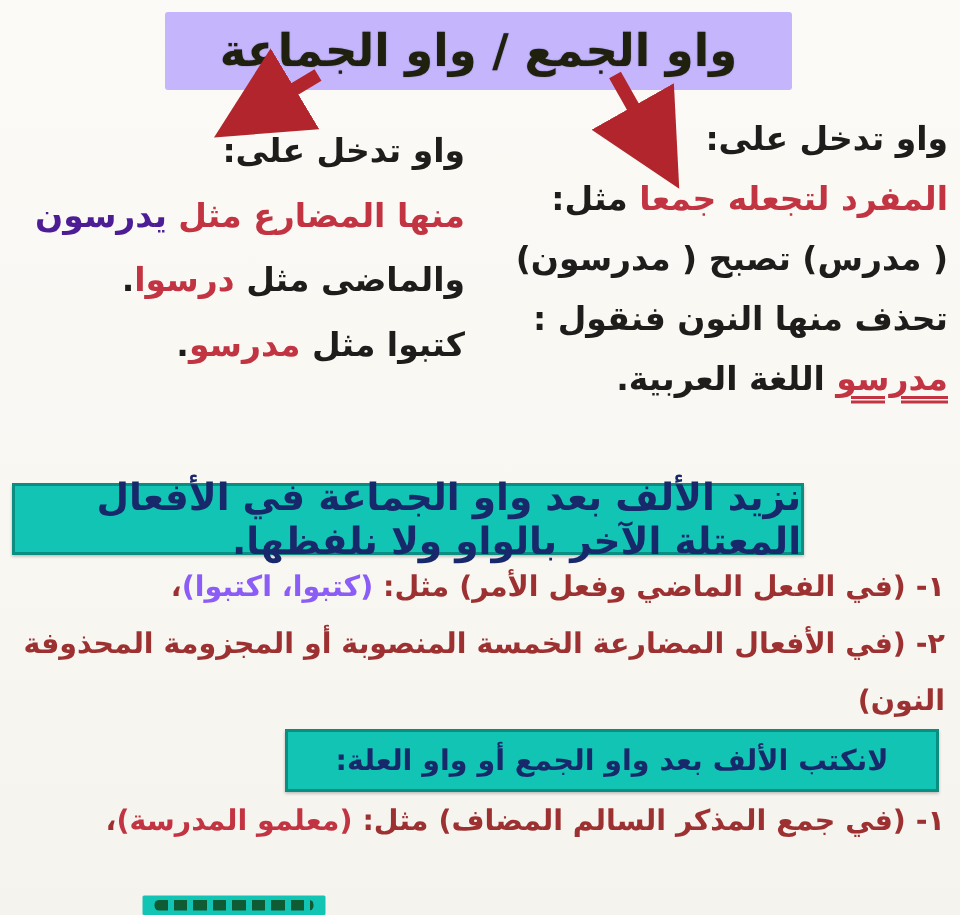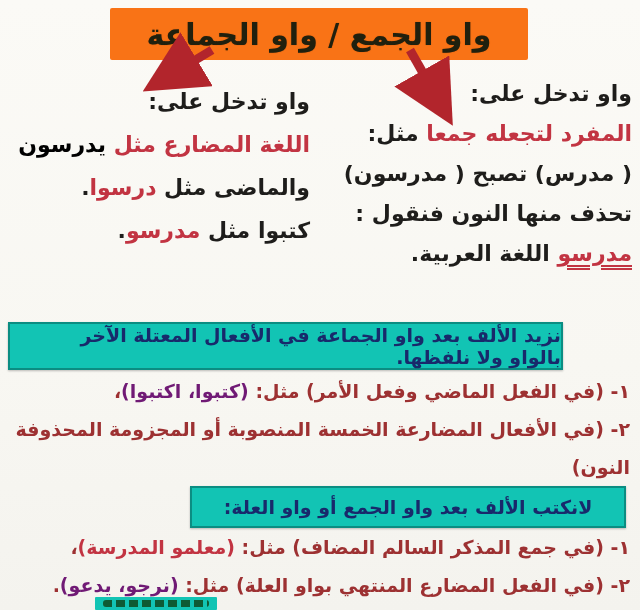--- a/index.html
+++ b/index.html
@@ -6,42 +6,42 @@
   body{
     width:640px;height:610px;position:relative;overflow:hidden;
     background:linear-gradient(180deg,#fbfaf6 0%,#f8f7f2 60%,#f4f3ee 100%);
     font-family:"DejaVu Sans","Liberation Sans",sans-serif;
     direction:rtl;
   }
   .abs{position:absolute;}
   
   .title-banner{
     top:8px;left:110px;width:418px;height:52px;
-    background:#f97316;border-radius:2px;
+    background:#c4b5fd;border-radius:2px;
     display:flex;align-items:center;justify-content:center;
     font-size:30px;font-weight:bold;color:#20200e;
     text-shadow:0 0 1px rgba(0,0,0,.35);
   }
   
   .col{font-weight:bold;}
   .col-right{top:74px;right:8px;width:310px;font-size:22px;line-height:40px;color:#1e1d1b;}
   .col-left{top:80px;left:10px;width:300px;font-size:22px;line-height:43px;color:#1e1d1b;}
   .red{color:#c23442;}
-  .red2{color:#000000;margin-top:41px;}
+  .red2{color:#4c1d95;margin-top:41px;}
   .maroon{color:#9d3132;}
-  .green{color:#701a75;margin-top:28px;}
+  .green{color:#8b5cf6;margin-top:28px;}
   .dbl-underline{text-decoration:underline double;text-underline-offset:4px;text-decoration-thickness:2px;margin-top:40px;}
   
   .teal-banner{
     background:#12c4b4;border:2px solid #0b8d82;
     color:#18296b;font-weight:bold;
     display:flex;align-items:center;justify-content:center;
     box-shadow:0 1px 2px rgba(0,0,0,.25);
   }
-  .banner1{top:322px;left:8px;width:524px;height:44px;font-size:19px;padding-left:27px;}
+  .banner1{top:322px;left:8px;width:524px;height:44px;font-size:25px;}
   .banner2{top:486px;right:14px;width:432px;height:38px;font-size:19px;}
   
   .list{font-weight:bold;text-align:right;font-size:19px;line-height:38px;}
   .list1{top:372px;right:10px;width:624px;}
   .list2{top:528px;right:10px;width:624px;}
   .indent{padding-right:142px;}
   
   .fragment{
     top:597px;left:95px;width:122px;height:13px;
     background:#12c4b4;border-radius:1px;overflow:hidden;
@@ -85,21 +85,21 @@
   <div>
     <span class="red dbl-underline">مدرسو</span><span> اللغة العربية.</span>
   </div>
 </div>
 
 <div class="abs col col-left">
   <div>
     <span>واو تدخل على:</span>
   </div>
   <div>
-    <span class="red">اللغة المضارع مثل </span><span class="red2">يدرسون</span>
+    <span class="red">منها المضارع مثل </span><span class="red2">يدرسون</span>
   </div>
   <div>
     <span>والماضى مثل </span><span class="red">درسوا</span><span>.</span>
   </div>
   <div>
     <span>كتبوا مثل </span><span class="red">مدرسو</span><span>.</span>
   </div>
 </div>
 
 <div class="abs teal-banner banner1">
@@ -119,20 +119,17 @@
 </div>
 
 <div class="abs teal-banner banner2">
   <span>لانكتب الألف بعد واو الجمع أو واو العلة:</span>
 </div>
 
 <div class="abs list list2 maroon">
   <div>
     <span>١- (في جمع المذكر السالم المضاف) مثل: </span><span class="red">(معلمو المدرسة)</span><span>،</span>
   </div>
-  <div>
-    <span>٢- (في الفعل المضارع المنتهي بواو العلة) مثل: </span><span class="green">(نرجو، يدعو)</span><span>.</span>
-  </div>
 </div>
 
 <div class="abs fragment">
   <div class="fragment-inner"></div>
 </div>
 
 </body></html>

